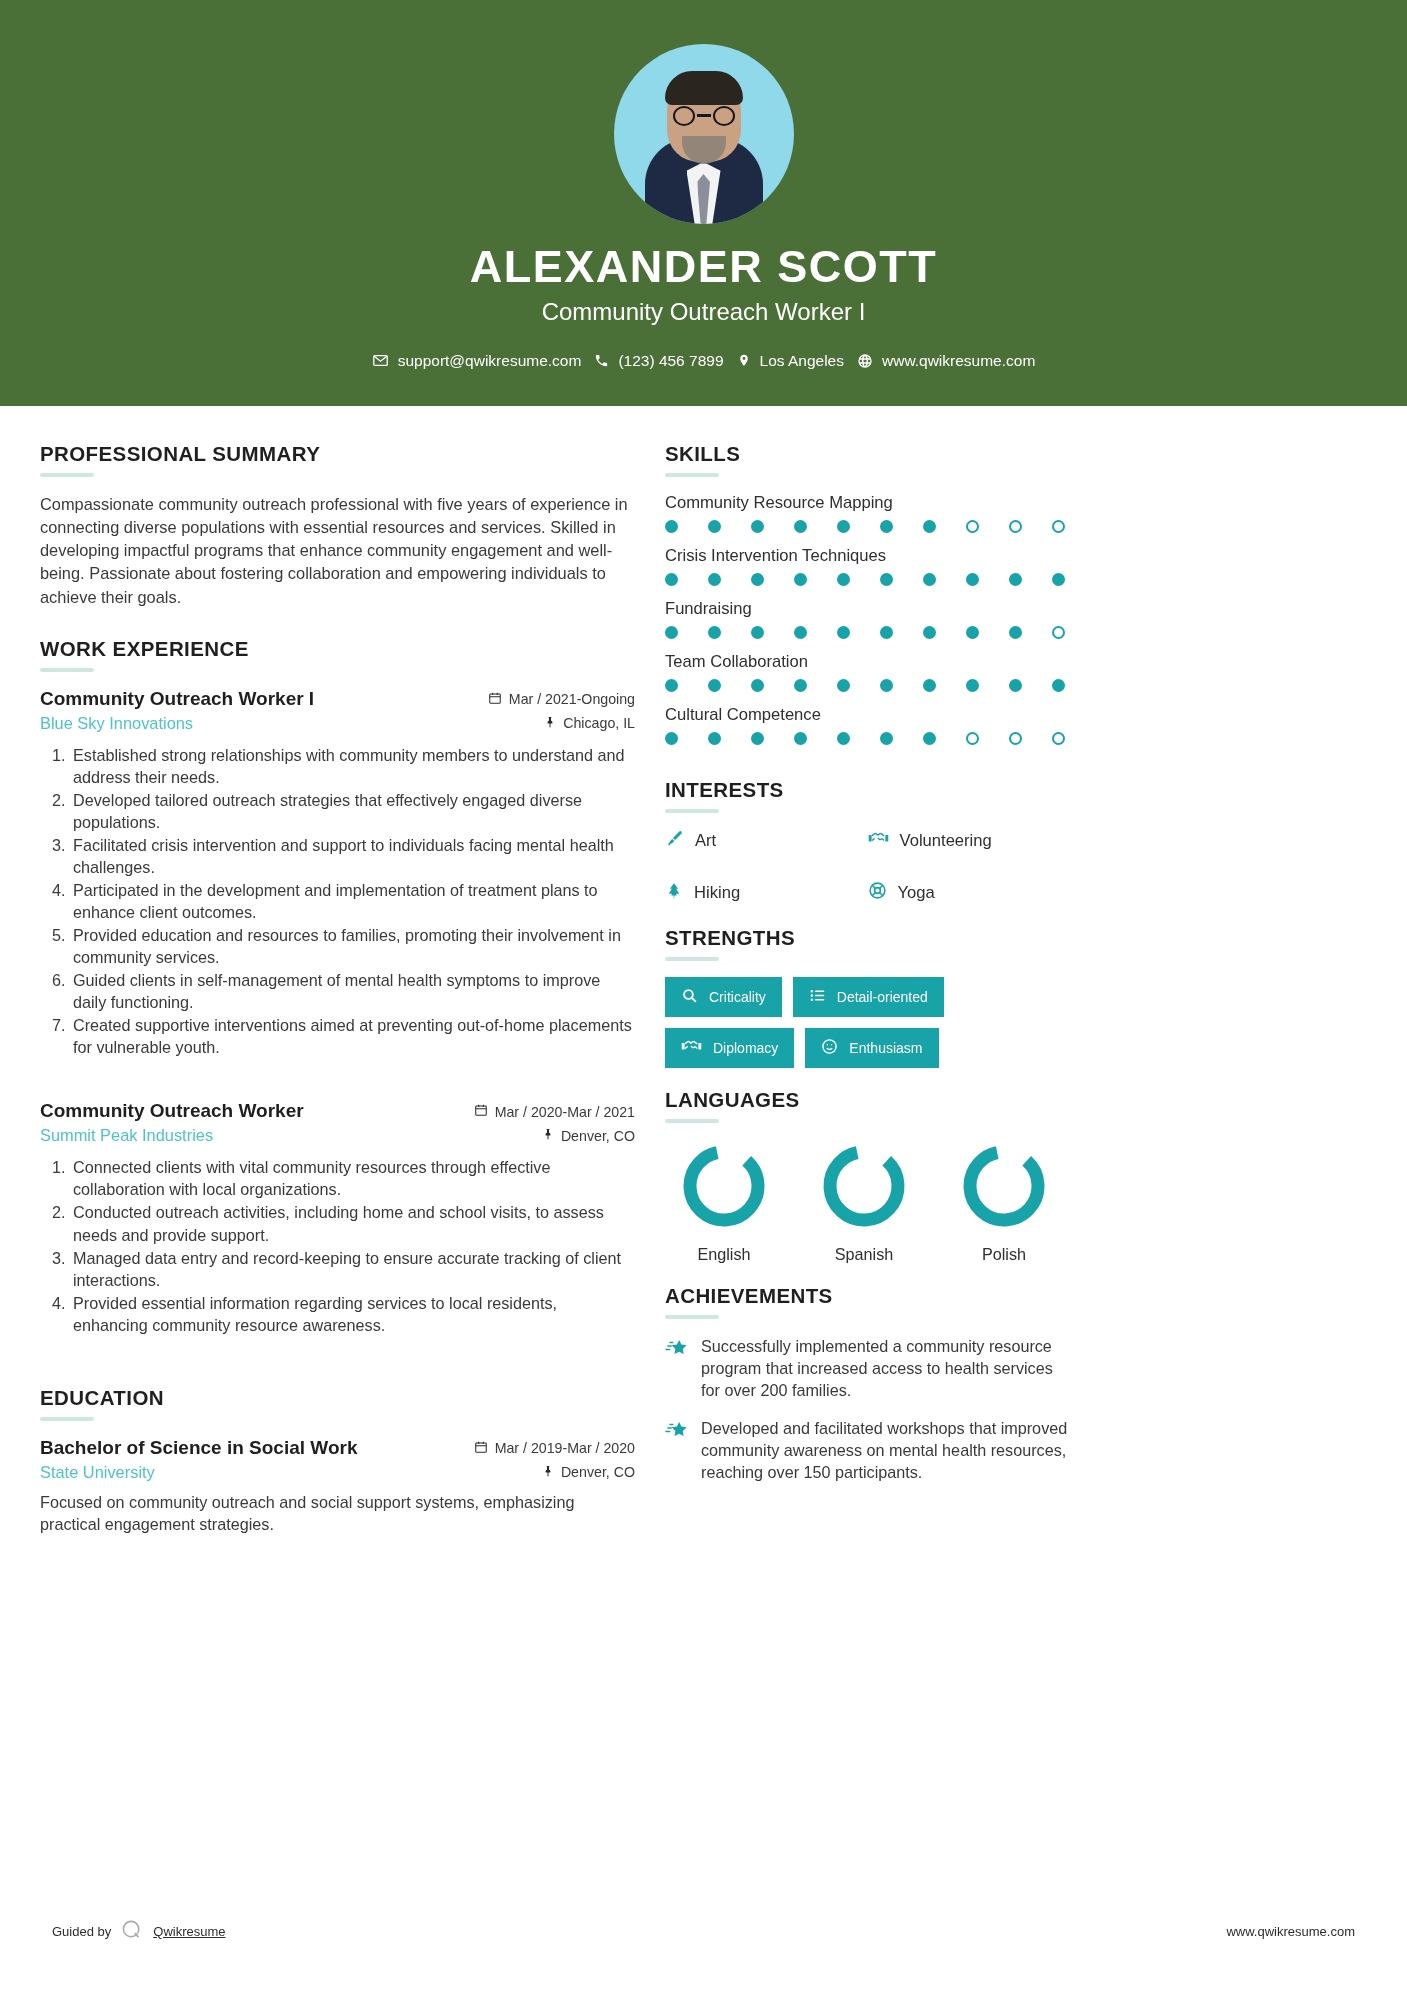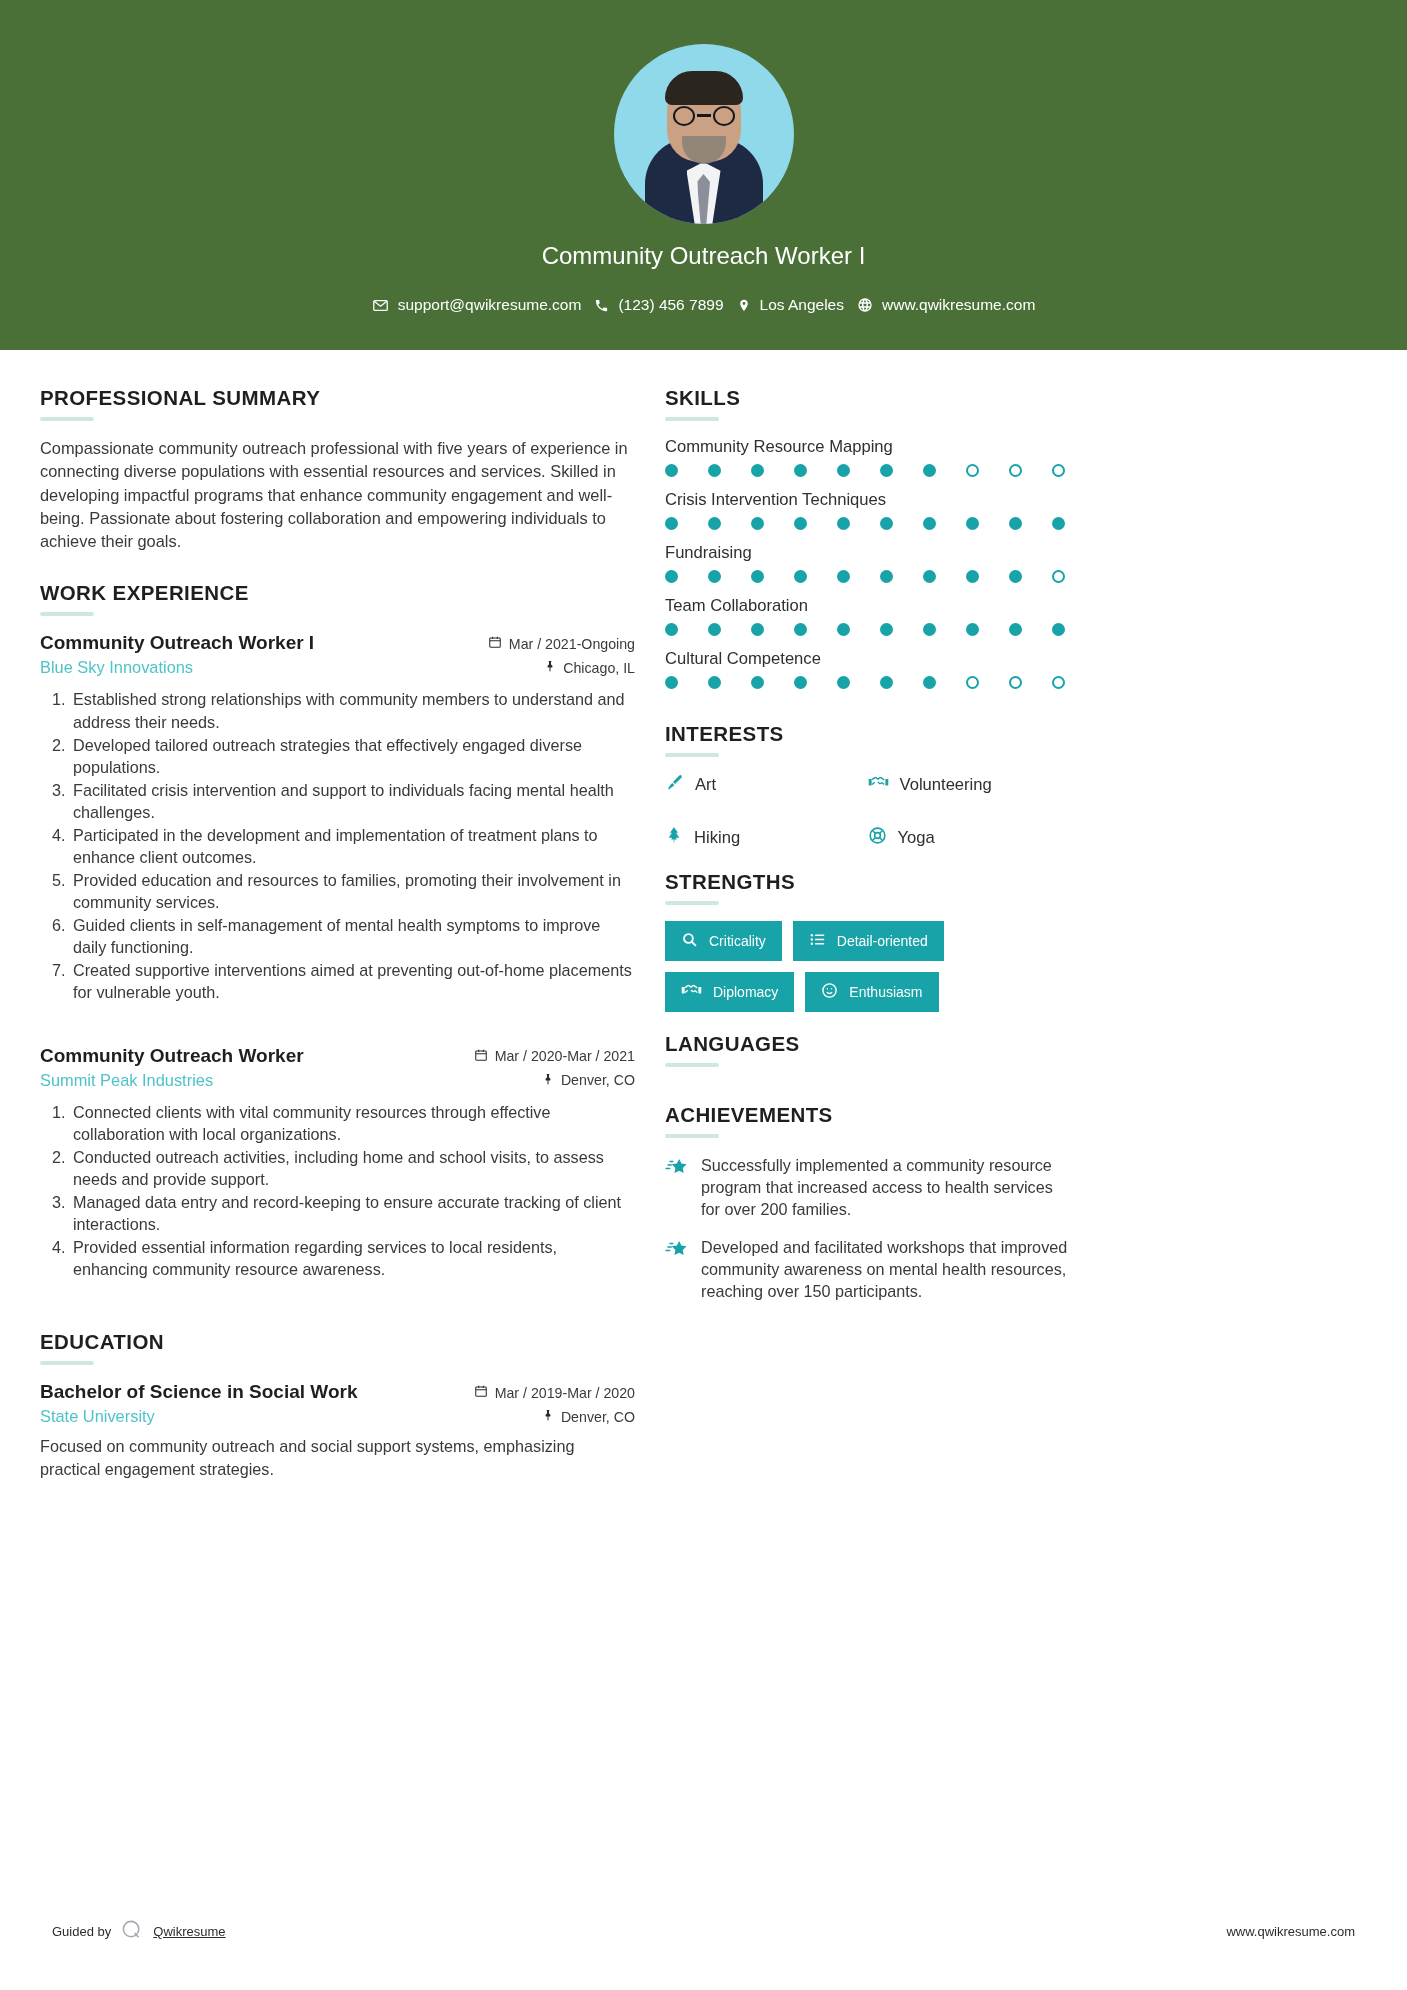--- a/index.html
+++ b/index.html
@@ -340,20 +340,21 @@
     <div class="avatar-head"></div>
     <div class="avatar-hair"></div>
     <div class="avatar-beard"></div>
     <div class="avatar-glasses">
       <i class="l"></i>
         <i class="r"></i>
         <b></b>
     </div>
   </div>
 
+  <div class="name">ALEXANDER SCOTT</div>
   <div class="job-title">Community Outreach Worker I</div>
 
   <div class="contact-row">
     <div class="contact-item">
       <span>
         <svg width="17" height="17" viewBox="0 0 24 24" fill="none" stroke="#ffffff" stroke-width="1.8">
           <rect x="2.5" y="5" width="19" height="14" rx="1.5"></rect>
             <path d="M3 6l9 7 9-7"></path>
         </svg>
       </span>
@@ -685,20 +686,40 @@
           <span>Enthusiasm</span>
         </div>
       </div>
     </div>
 
     <div class="block-gap-sm"></div>
 
     <div>
       <div class="sec-title">LANGUAGES</div>
       <div class="sec-rule"></div>
+      <div class="lang-row">
+        <div class="lang-item">
+          <div><svg width="94" height="94" viewBox="0 0 94 94">
+                <circle cx="47" cy="47" r="34" fill="none" stroke="#17a3a8" stroke-width="13" stroke-dasharray="181.58405537749005 213.62830044410595" transform="rotate(-48 47 47)"></circle>
+              </svg></div>
+          <div class="lang-label">English</div>
+        </div>
+        <div class="lang-item">
+          <div><svg width="94" height="94" viewBox="0 0 94 94">
+                <circle cx="47" cy="47" r="34" fill="none" stroke="#17a3a8" stroke-width="13" stroke-dasharray="181.58405537749005 213.62830044410595" transform="rotate(-48 47 47)"></circle>
+              </svg></div>
+          <div class="lang-label">Spanish</div>
+        </div>
+        <div class="lang-item">
+          <div><svg width="94" height="94" viewBox="0 0 94 94">
+                <circle cx="47" cy="47" r="34" fill="none" stroke="#17a3a8" stroke-width="13" stroke-dasharray="181.58405537749005 213.62830044410595" transform="rotate(-48 47 47)"></circle>
+              </svg></div>
+          <div class="lang-label">Polish</div>
+        </div>
+      </div>
     </div>
 
     <div class="block-gap-sm"></div>
 
     <div>
       <div class="sec-title">ACHIEVEMENTS</div>
       <div class="sec-rule"></div>
       <div class="ach-item">
         <span class="ach-icon">
           <svg width="23" height="21" viewBox="0 0 26 24" fill="none">

